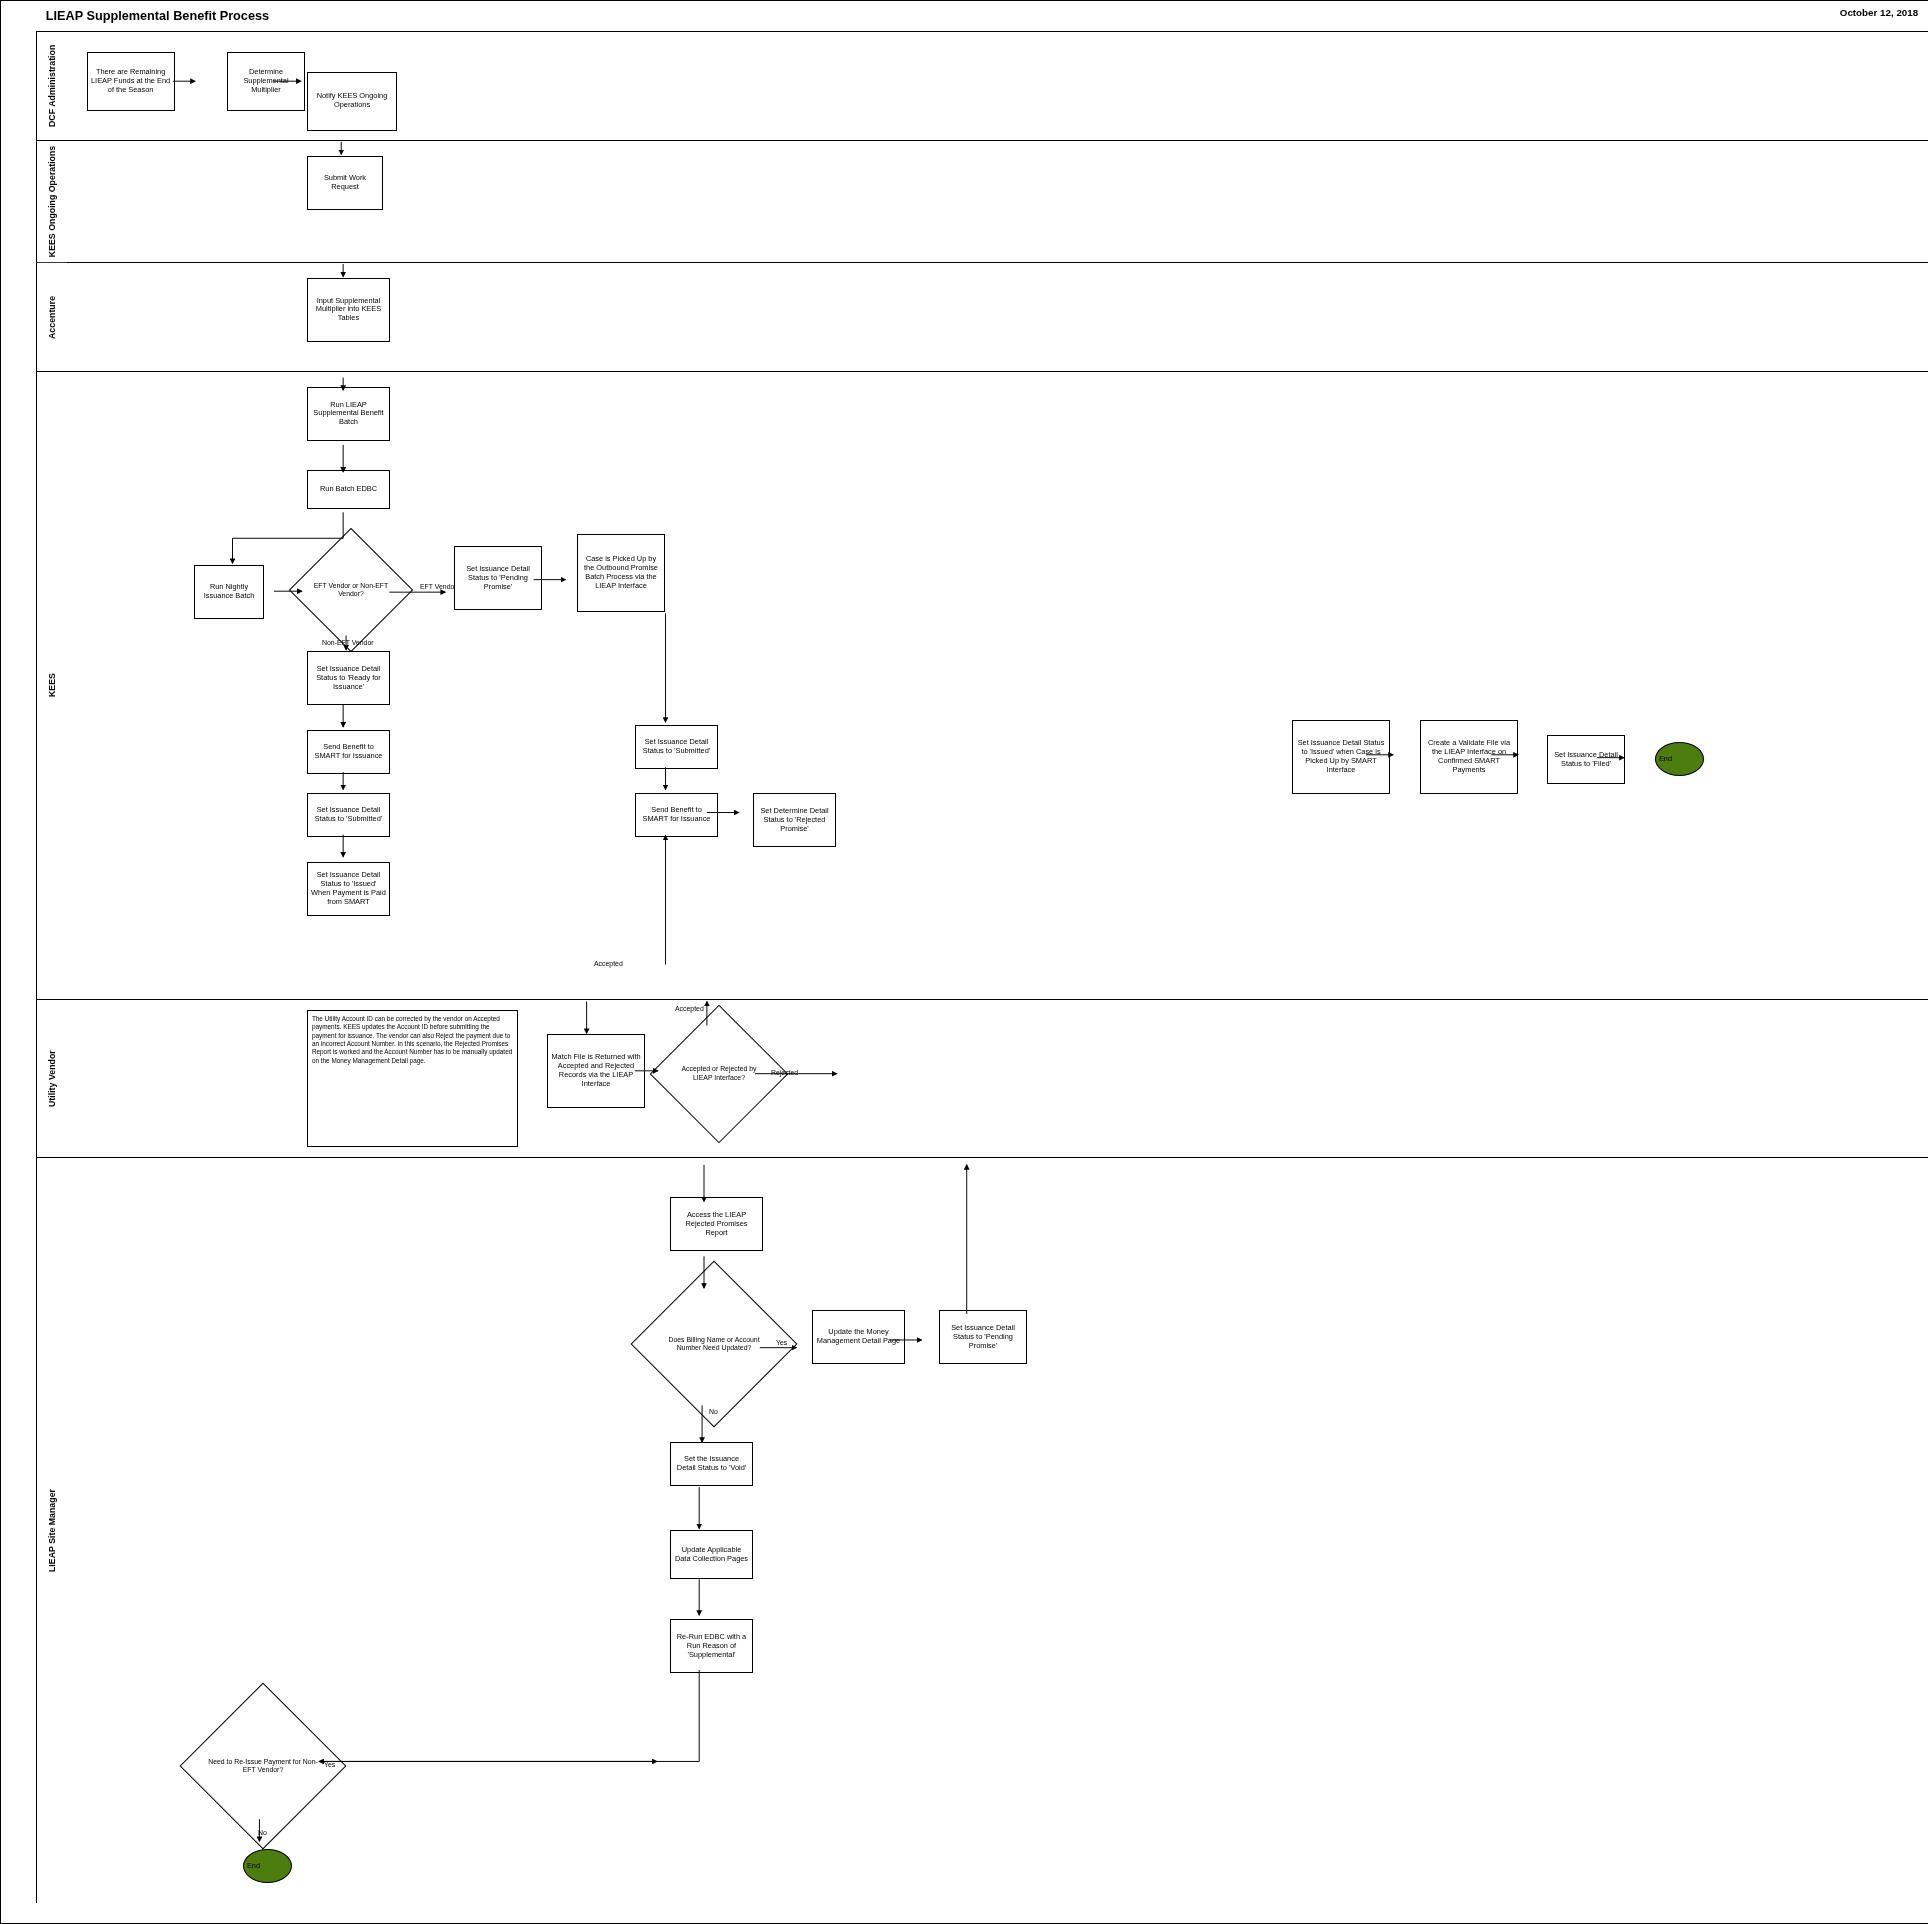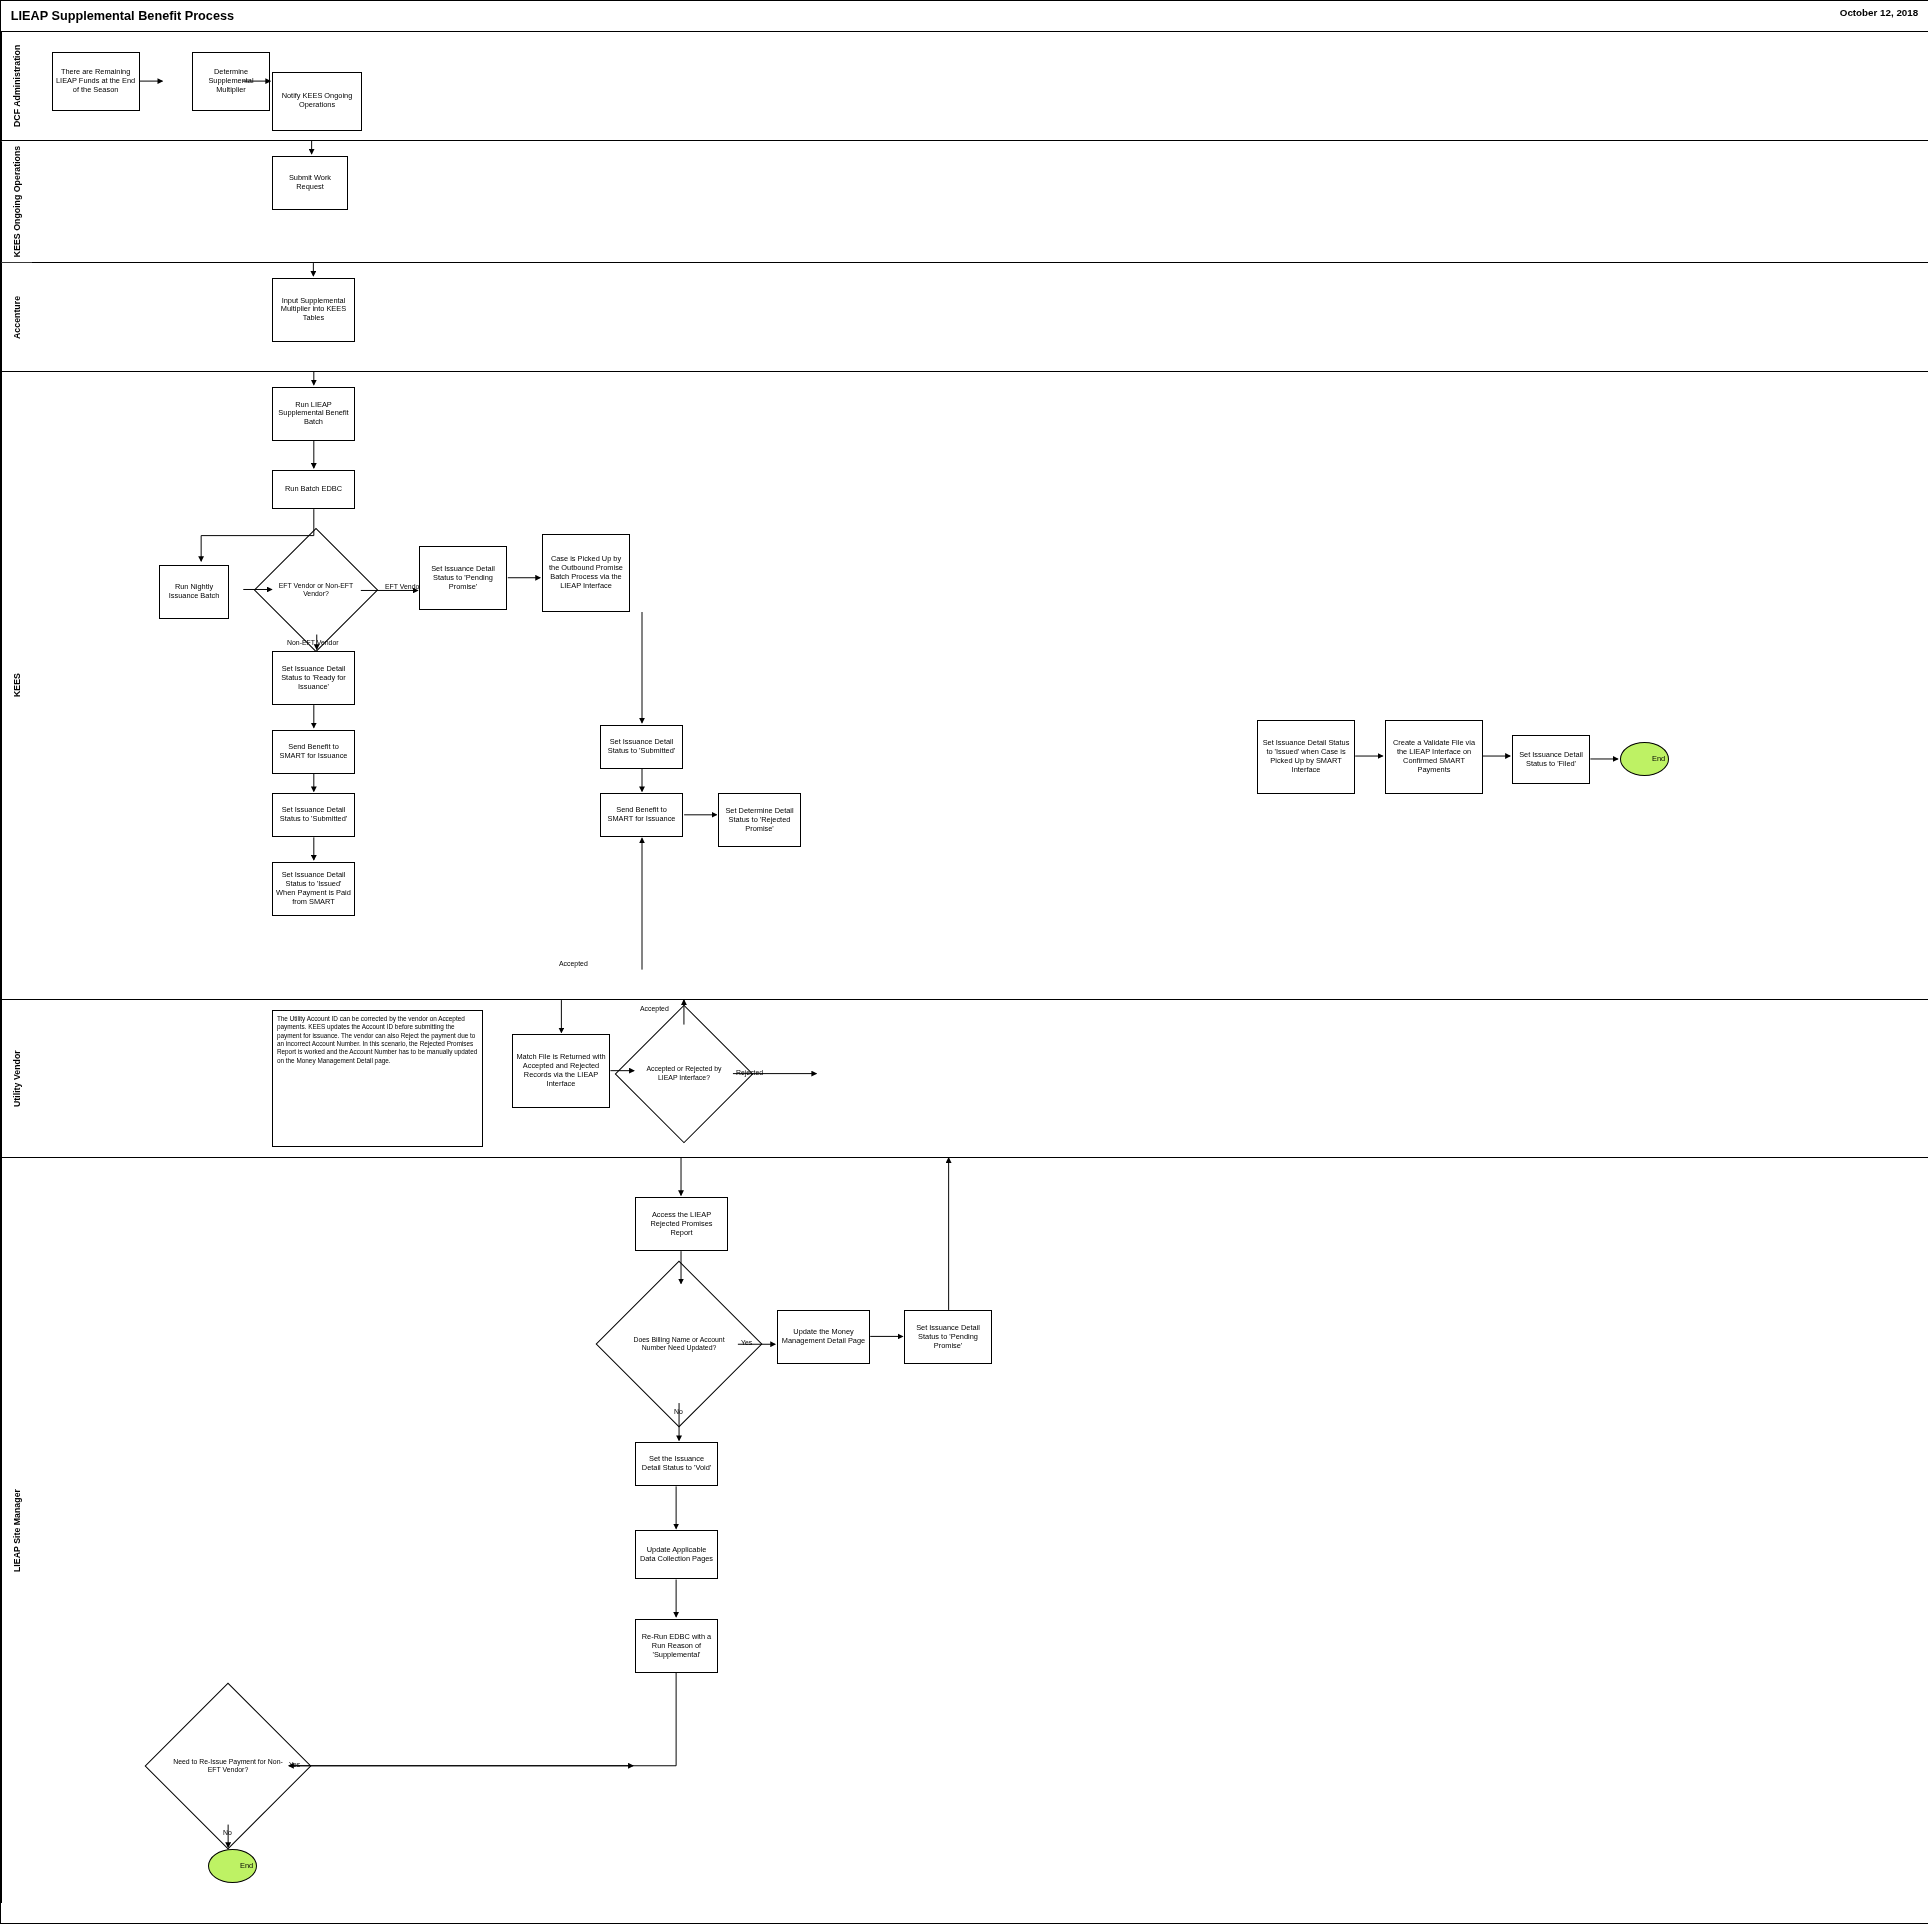--- a/index.html
+++ b/index.html
@@ -4,20 +4,21 @@
   <style>
     * { box-sizing: border-box; margin: 0; padding: 0; }
     body { font-family: Arial, sans-serif; background: #fff; font-size: 9.8px; }
     
     .page-container {
       width: 1929px;
       min-height: 1924px;
       border: 1px solid #000;
       position: relative;
       overflow: hidden;
+      padding-left: 35px;
     }
 
     .page-title {
       background: #fff;
       border-bottom: 1px solid #000;
       padding: 5.9px 9.8px;
       font-size: 12.7px;
       font-weight: bold;
       height: 31px;
       display: flex;
@@ -111,25 +112,25 @@
       z-index: 1;
       font-size: 6.9px;
       line-height: 1.2;
       text-align: center;
       padding: 2px;
     }
 
     .fc-oval {
       position: absolute;
       border: 1px solid #000;
-      background: #bef264;
+      background: #4d7c0f;
       border-radius: 50%;
       display: flex;
       align-items: center;
-      justify-content: flex-end;
+      justify-content: flex-start;
       text-align: center;
       font-size: 7.4px;
       line-height: 1.2;
       padding: 2.9px;
     }
 
     
     .arrows-svg {
       position: absolute;
       top: 0;

